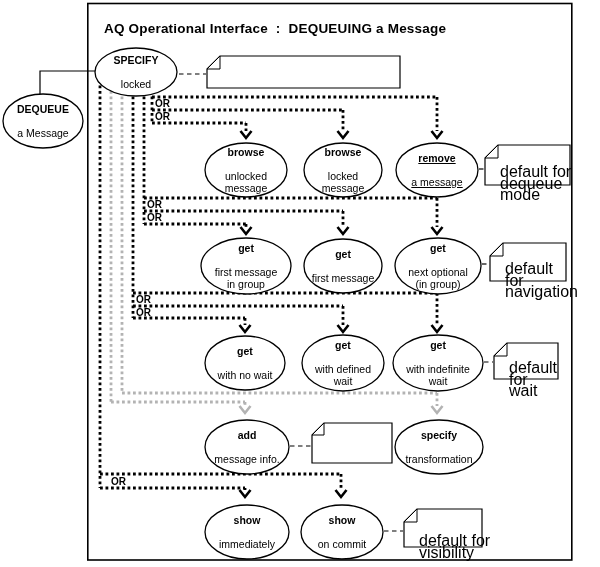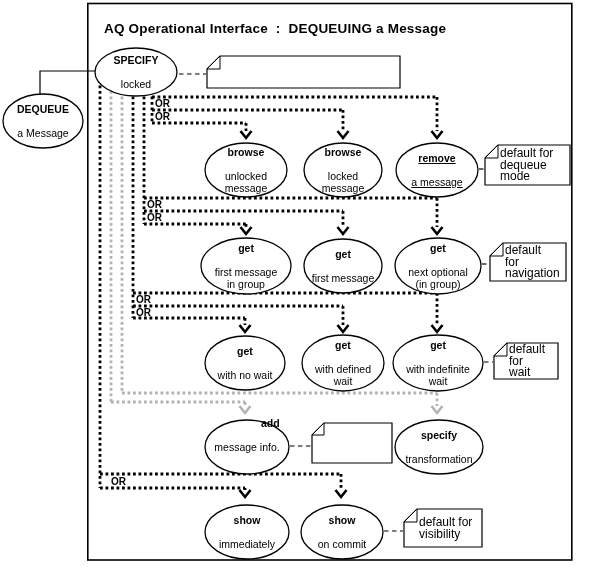--- a/index.html
+++ b/index.html
@@ -18,21 +18,21 @@
   .dg      { fill:none; stroke:#b3b3b3; stroke-width:2.8; stroke-dasharray:2.8 2.7; }
   .dt      { fill:none; stroke:#000; stroke-width:1.2; stroke-dasharray:4.5 3.5; }
   .chv     { fill:none; stroke:#000; stroke-width:2.6; }
   .chvg    { fill:none; stroke:#b3b3b3; stroke-width:2.6; }
   .lbl     { position:absolute; white-space:pre-line; }
   .ttl     { font-size:13.5px; font-weight:bold; letter-spacing:0.2px; white-space:nowrap; }
   .ttl .sep{ margin:0 8px; }
   .el-lbl  { text-align:center; transform:translate(-50%,-50%);
              font-size:10.5px; line-height:12px; }
   .el-lbl .t { font-weight:bold; }
-  .nt-lbl  { transform:translate(0,-50%); font-size:12px; line-height:11.5px; }
+  .nt-lbl  { transform:translate(0,-50%); font-size:16px; line-height:11.5px;margin-top:18px; }
   .nt-one  { white-space:nowrap; font-size:10.5px; }
   .nt-one .pfx { font-weight:bold; }
   .or      { font-size:10px; font-weight:bold; line-height:11px; }
 </style>
 </head>
 <body>
 
 <div class="canvas">
 
   <svg class="layer" width="600" height="567" viewBox="0 0 600 567">
@@ -177,21 +177,21 @@
   <div class="lbl el-lbl" style="left:343px; top:363px;">
     <div class="t">get</div>
     <div>with defined
 wait</div>
   </div>
   <div class="lbl el-lbl" style="left:438px; top:363px;">
     <div class="t">get</div>
     <div>with indefinite
 wait</div>
   </div>
-  <div class="lbl el-lbl" style="left:247px; top:435px;text-align:right;">
+  <div class="lbl el-lbl" style="left:247px; top:447px;">
     <div class="t">add</div>
     <div>message info.</div>
   </div>
   <div class="lbl el-lbl" style="left:439px; top:447px;">
     <div class="t">specify</div>
     <div>transformation</div>
   </div>
   <div class="lbl el-lbl" style="left:247px; top:532px;">
     <div class="t">show</div>
     <div>immediately</div>

